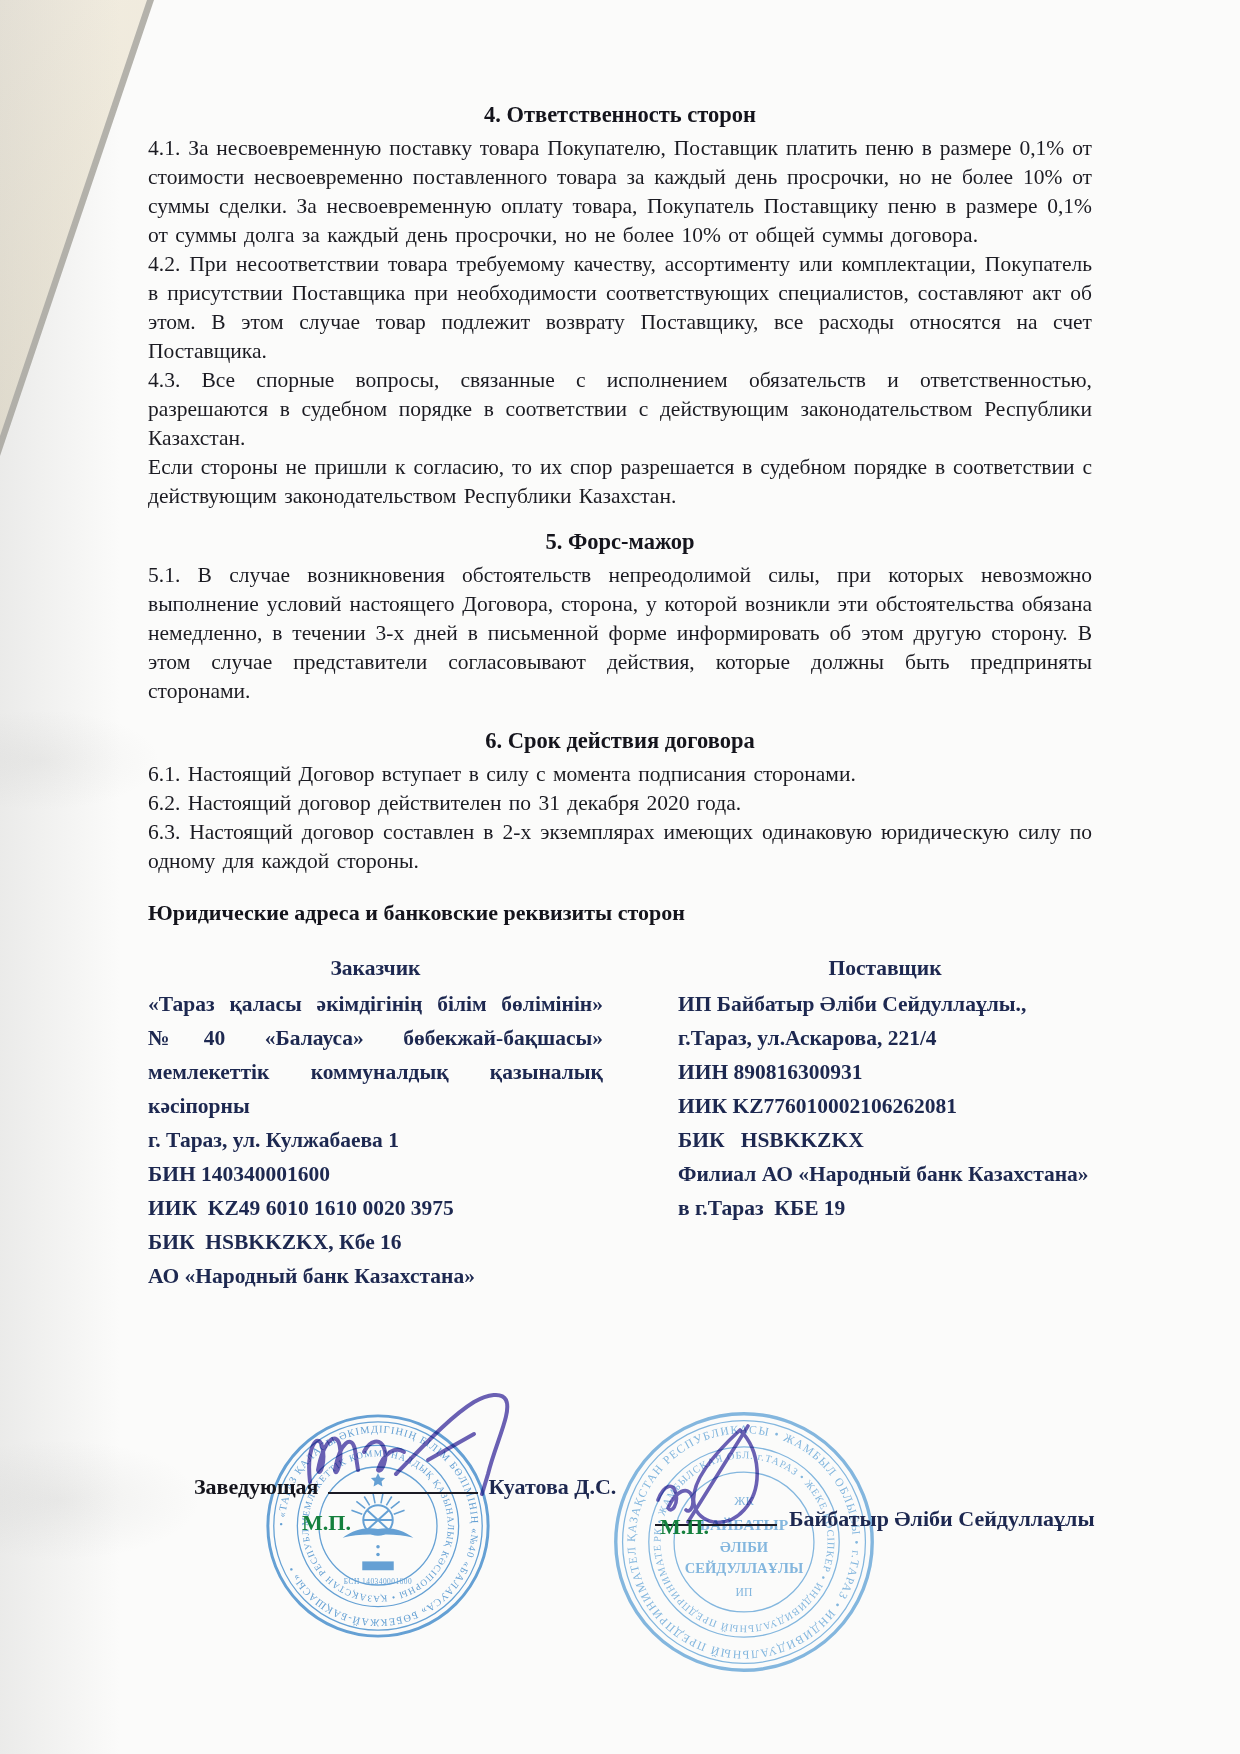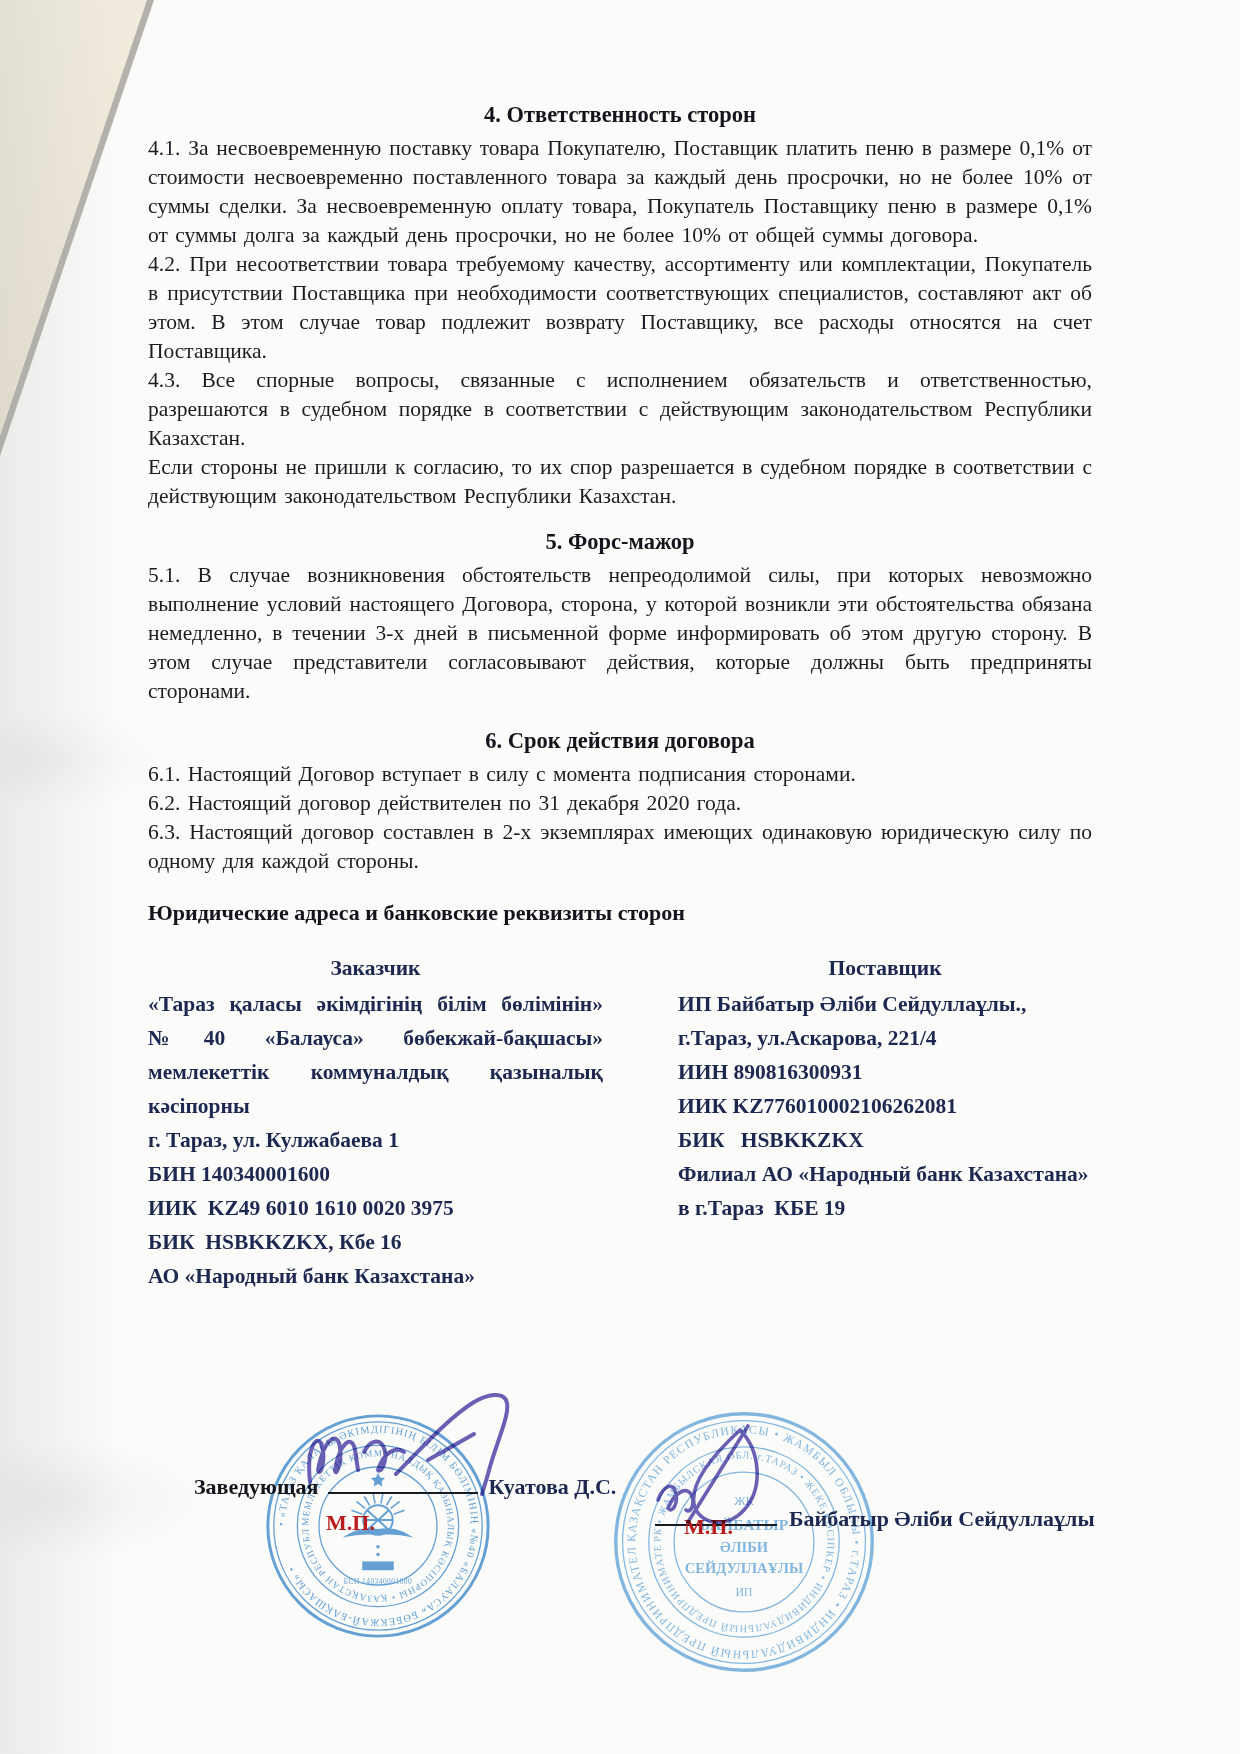--- a/index.html
+++ b/index.html
@@ -50,21 +50,21 @@
   .stamp-left{left:260px;top:28px;}
   .stamp-right{left:608px;top:26px;}
   .sig-row{position:absolute;display:flex;align-items:baseline;font-size:22px;font-weight:bold;z-index:2;}
   .sig-row-left{left:148px;top:90px;color:#14141c;margin-left:46px;}
   .sig-row-right{left:655px;top:94px;margin-top:28px;}
   .sig-line{display:inline-block;border-bottom:2.5px solid #1a1a24;height:22px;}
   .sig-line-left{width:150px;margin:0 10px;}
   .sig-line-right{width:122px;margin-right:12px;}
   .sig-name{color:#1d2850;}
   .sig-name-left{color:#1d2850;}
-  .mp{position:absolute;font-size:22px;font-weight:bold;color:#b91c1c;z-index:2;margin-left:24px;}
+  .mp{position:absolute;font-size:22px;font-weight:bold;color:#15803d;z-index:2;}
   .mp-left{left:302px;top:130px;}
   .mp-right{left:660px;top:134px;}
   .ink{position:absolute;z-index:5;mix-blend-mode:multiply;}
   .ink-left{left:278px;top:2px;}
   .ink-right{left:628px;top:42px;}
 </style>
 </head>
 <body>
 
 <div class="page">

